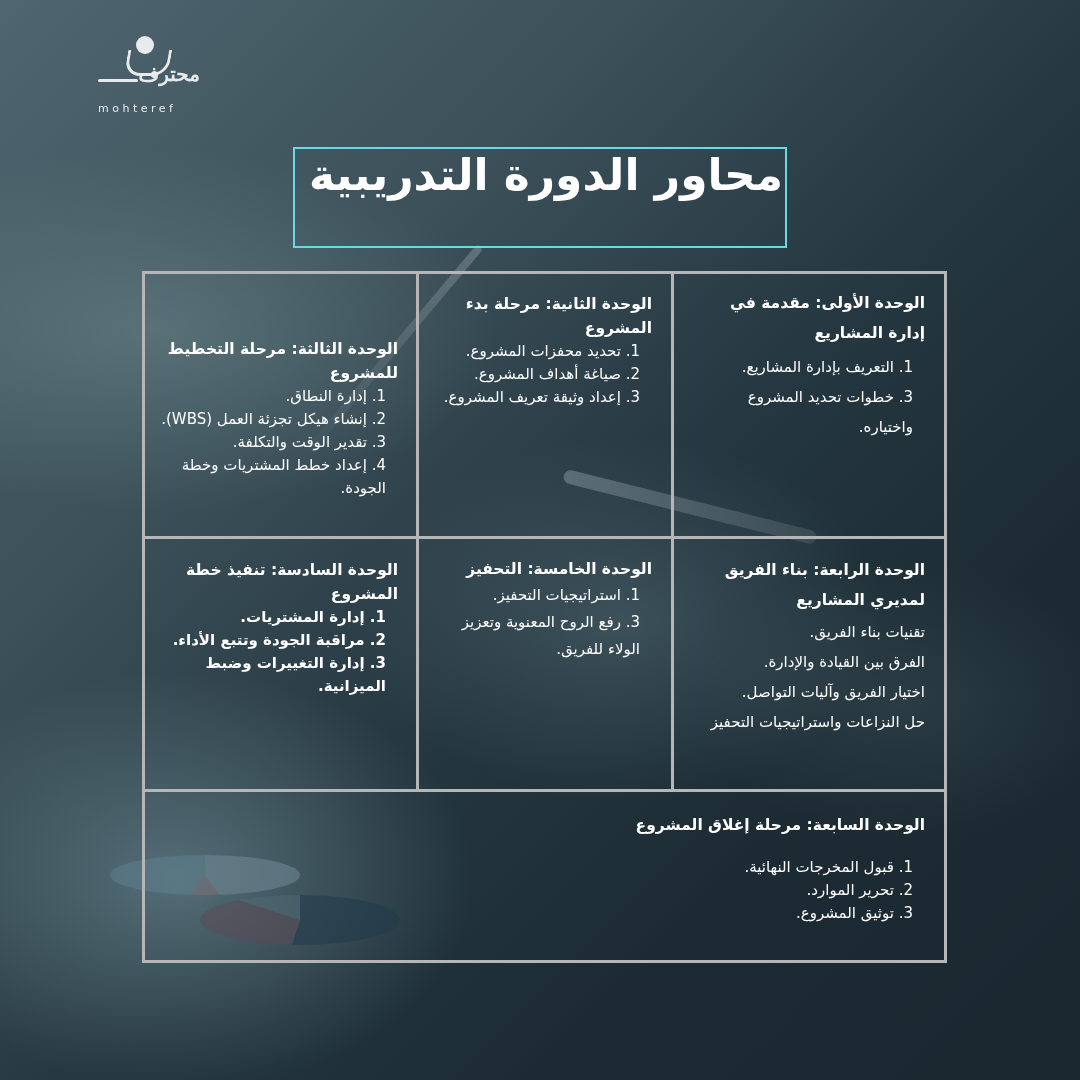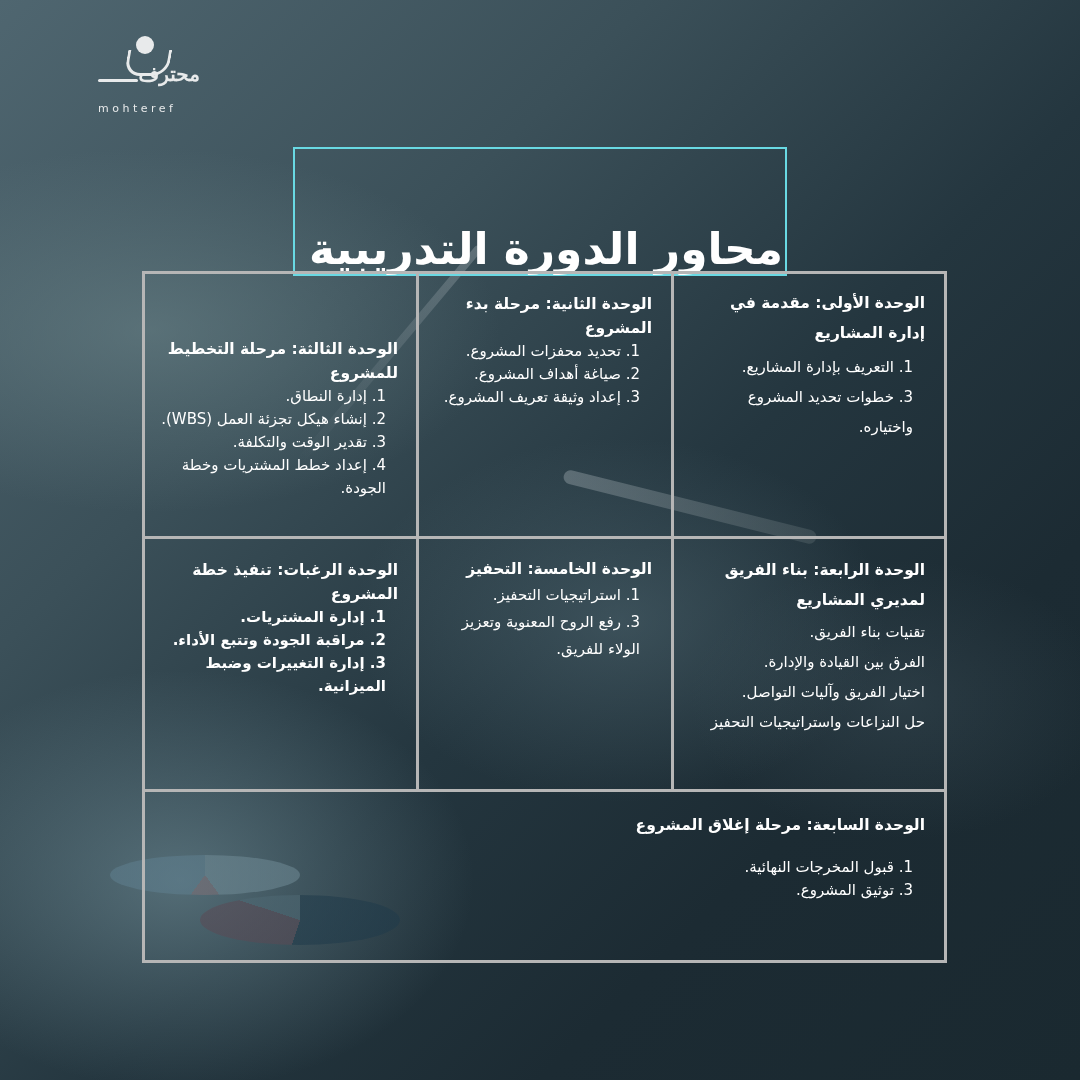--- a/index.html
+++ b/index.html
@@ -51,23 +51,23 @@
       font-family: Liberation Serif, serif;
     }
     .logo-tail { position: absolute; left: 6px; top: 47px; width: 40px; height: 3px; background: #e8eaeb; border-radius: 2px; }
     .logo-en {
       position: absolute; left: 6px; top: 70px; font-size: 11px; letter-spacing: 3.5px; color: #e8eaeb;
       font-family: "DejaVu Sans", sans-serif;
     }
 
     
     .title-box {
-      position: absolute; left: 293px; top: 147px; width: 494px; height: 129px;
+      position: absolute; left: 293px; top: 147px; width: 494px; height: 101px;
       border: 2px solid #69d9e3;
-      display: flex; align-items: flex-end; justify-content: center; padding-left: 12px;
+      display: flex; align-items: flex-start; justify-content: center; padding-left: 12px;
     }
     .title-text {
       font-family: "DejaVu Sans", sans-serif;
       font-size: 44px; font-weight: bold; color: #ffffff; direction: rtl;
     }
 
     
     .grid {
       position: absolute; left: 142px; top: 271px; width: 805px; height: 692px;
       border: 3px solid #b6b6b6;
@@ -142,23 +142,24 @@
   <div class="item" style="line-height:30px;">حل النزاعات واستراتيجيات التحفيز</div>
 </div>
 
 <div class="cell" style="left:440px; top:556px; width:212px;">
   <h3 style="line-height:26px;">الوحدة الخامسة: التحفيز</h3>
   <div class="item" style="padding-right:12px;">1. استراتيجيات التحفيز.</div>
   <div class="item" style="padding-right:12px;">3. رفع الروح المعنوية وتعزيز الولاء للفريق.</div>
 </div>
 
 <div class="cell tight" style="left:160px; top:558px; width:238px;">
-  <h3>الوحدة الرغبات: تنفيذ خطة المشروع</h3>
+  <h3>الوحدة السادسة: تنفيذ خطة المشروع</h3>
   <div class="item bold" style="padding-right:12px;">1. إدارة المشتريات.</div>
   <div class="item bold" style="padding-right:12px;">2. مراقبة الجودة وتتبع الأداء.</div>
   <div class="item bold" style="padding-right:12px;">3. إدارة التغييرات وضبط الميزانية.</div>
 </div>
 
 <div class="cell" style="left:560px; top:810px; width:365px;">
   <h3>الوحدة السابعة: مرحلة إغلاق المشروع</h3>
   <div class="item" style="margin-top:16px; padding-right:12px; line-height:23px;">1. قبول المخرجات النهائية.</div>
+  <div class="item" style="padding-right:12px; line-height:23px;">2. تحرير الموارد.</div>
   <div class="item" style="padding-right:12px; line-height:23px;">3. توثيق المشروع.</div>
 </div>
 
 </body></html>

